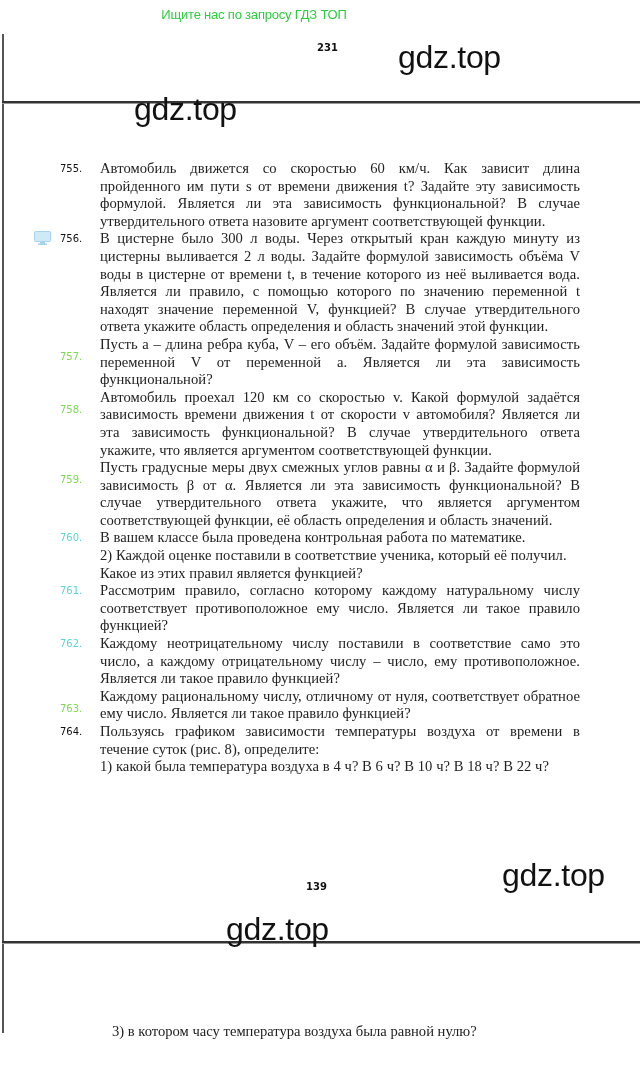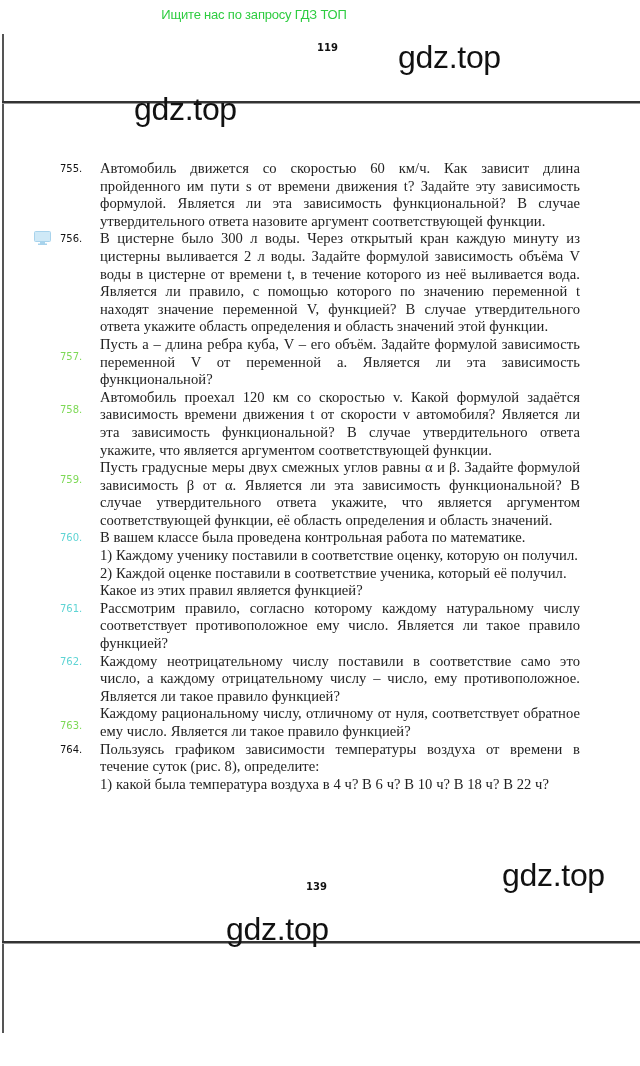--- a/index.html
+++ b/index.html
@@ -54,21 +54,21 @@
 <body>
 
 <div class="banner">Ищите нас по запросу ГДЗ ТОП</div>
 
 <div class="vline-left" style="top:34px;height:70px;"></div>
 <div class="hline" style="top:101px;"></div>
 <div class="vline-left" style="top:104px;height:840px;"></div>
 <div class="hline" style="top:941px;"></div>
 <div class="vline-left" style="top:944px;height:89px;"></div>
 
-<div class="page-num" style="left:317px;top:42px;">119</div>
+<div class="page-num" style="left:317px;top:42px;">231</div>
 <div class="page-num" style="left:306px;top:881px;">139</div>
 
 <div class="watermark" style="left:398px;top:41px;">gdz.top</div>
 <div class="watermark" style="left:134px;top:93px;">gdz.top</div>
 <div class="watermark" style="left:502px;top:859px;">gdz.top</div>
 <div class="watermark" style="left:226px;top:913px;">gdz.top</div>
 
 <div class="problems">
 
   <div class="problem">
@@ -110,21 +110,20 @@
     <div class="num green">759.</div>
     <div class="text">
         <p>Пусть градусные меры двух смежных углов равны α и β. Задайте формулой зависимость β от α. Является ли эта зависимость функциональной? В случае утвердительного ответа укажите, что является аргументом соответствующей функции, её область определения и область значений.</p>
       </div>
   </div>
 
   <div class="problem">
     <div class="num cyan">760.</div>
     <div class="text">
       <p>В вашем классе была проведена контрольная работа по математике.</p>
-      <p>1) Каждому ученику поставили в соответствие оценку, которую он получил.</p>
       <p>2) Каждой оценке поставили в соответствие ученика, который её получил.</p>
       <p>Какое из этих правил является функцией?</p>
     </div>
   </div>
 
   <div class="problem">
     <div class="num cyan">761.</div>
     <div class="text">
         <p>Рассмотрим правило, согласно которому каждому натуральному числу соответствует противоположное ему число. Является ли такое правило функцией?</p>
       </div>
@@ -147,15 +146,16 @@
   <div class="problem">
     <div class="num">764.</div>
     <div class="text">
       <p>Пользуясь графиком зависимости температуры воздуха от времени в течение суток (рис. 8), определите:</p>
       <p>1) какой была температура воздуха в 4 ч? В 6 ч? В 10 ч? В 18 ч? В 22 ч?</p>
     </div>
   </div>
 </div>
 
 <div class="cont">
+  <p>3) в котором часу температура воздуха была равной нулю?</p>
 </div>
 
 <div class="footer">gdz top  //  гдз топ  //  гдз top</div>
 
 </body></html>

